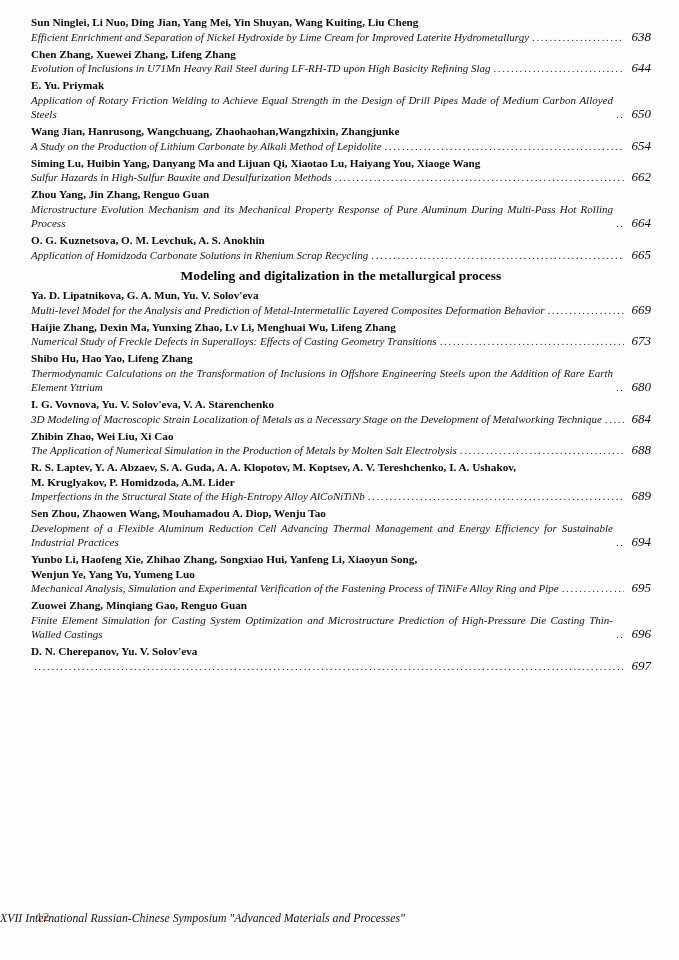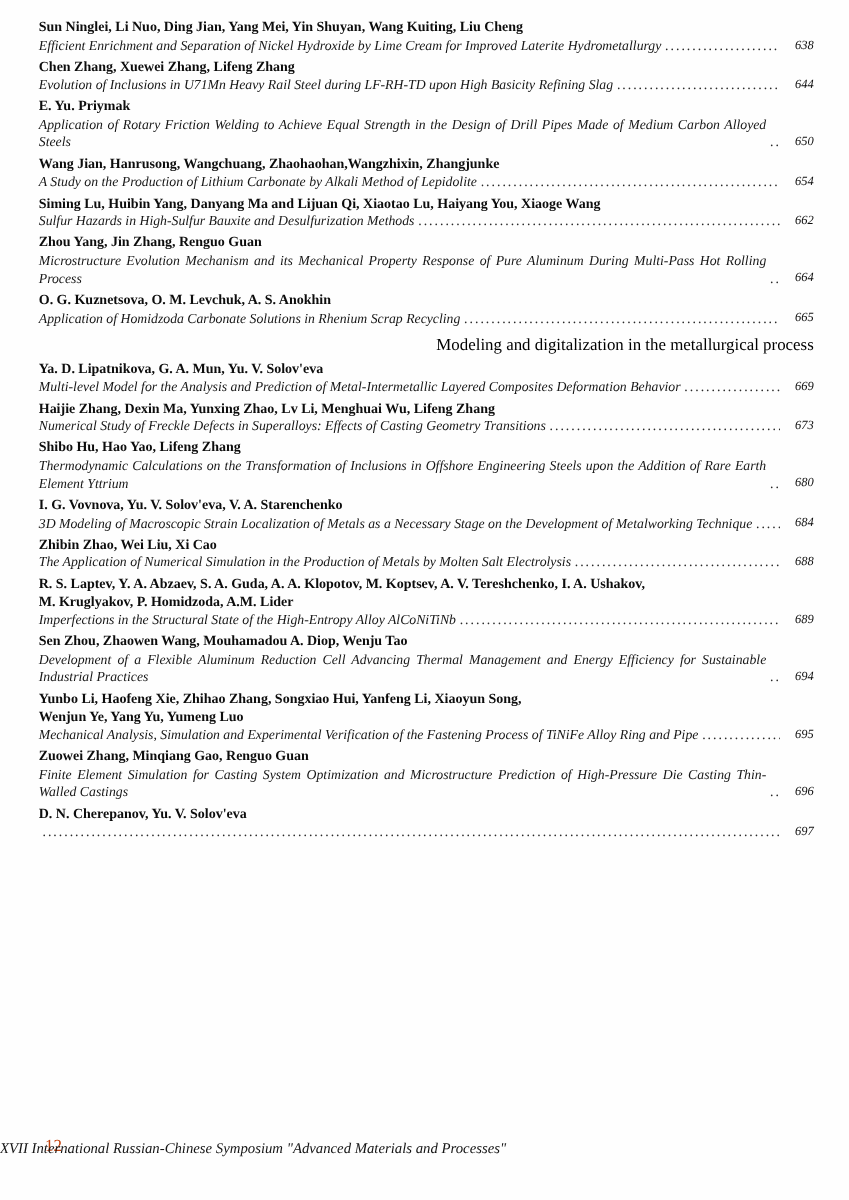--- a/index.html
+++ b/index.html
@@ -11,24 +11,24 @@
     font-family: "Liberation Serif", serif;
     color: #151515;
   }
   .page { position: absolute; inset: 0; background: #fefefe; }
   .content {
     position: absolute;
     left: 31px; top: 15px;
     width: 620px;
   }
   .section-heading {
-    font-weight: normal;
+    font-weight: bold;
     font-size: 13.5px;
     line-height: 19px;
-    text-align: right;
+    text-align: center;
     margin: 4px 0 3px 0;
     color: #000;
   }
   .section-heading:empty { display: none; margin: 0; }
   .toc-entry { margin-bottom: 2.5px; }
   .authors {
     font-weight: bold;
     font-size: 11.2px;
     line-height: 14.5px;
     white-space: pre-line;
@@ -55,21 +55,21 @@
     margin: 0 5px 0 3px;
     color: #2a2a2a;
   }
   .leader::after {
     content: "........................................................................................................................................................................";
     white-space: nowrap;
     letter-spacing: 1.6px;
   }
   .pagenum {
     font-style: italic;
-    font-size: 10px;
+    font-size: 13px;
     line-height: 14.5px;
     width: 22px;
     flex: 0 0 22px;
     text-align: right;
     color: #0d0d0d;
   }
   .footer {
     position: absolute;
     left: 0; right: 0;
     top: 908px;

